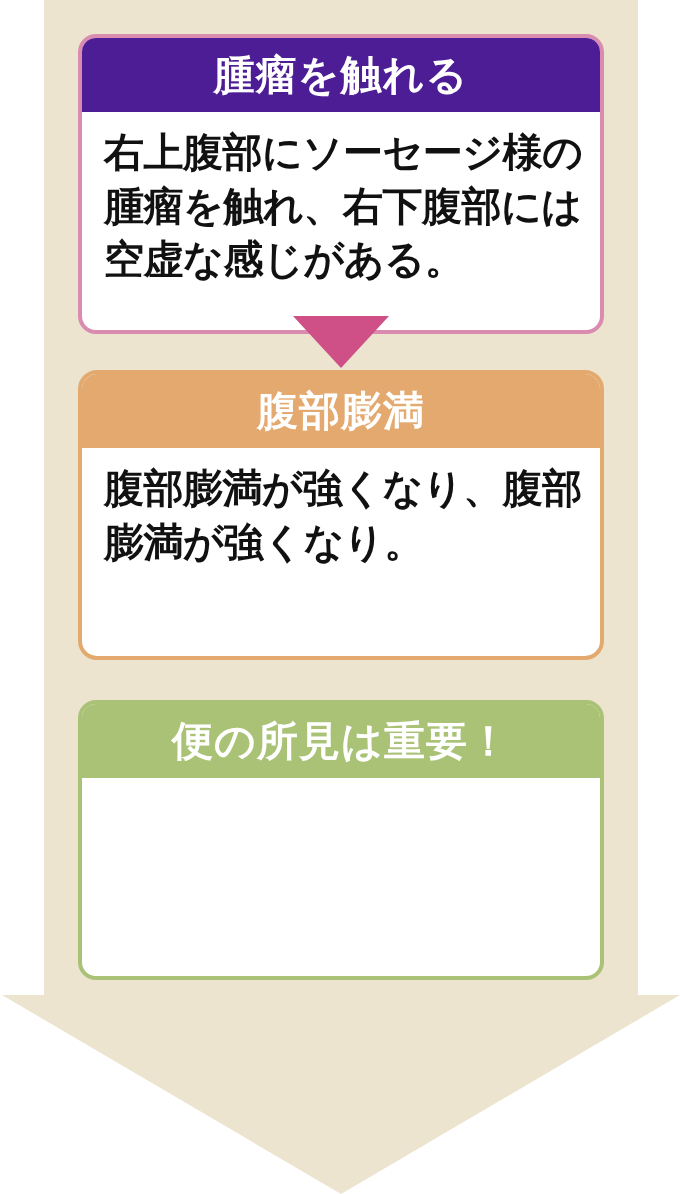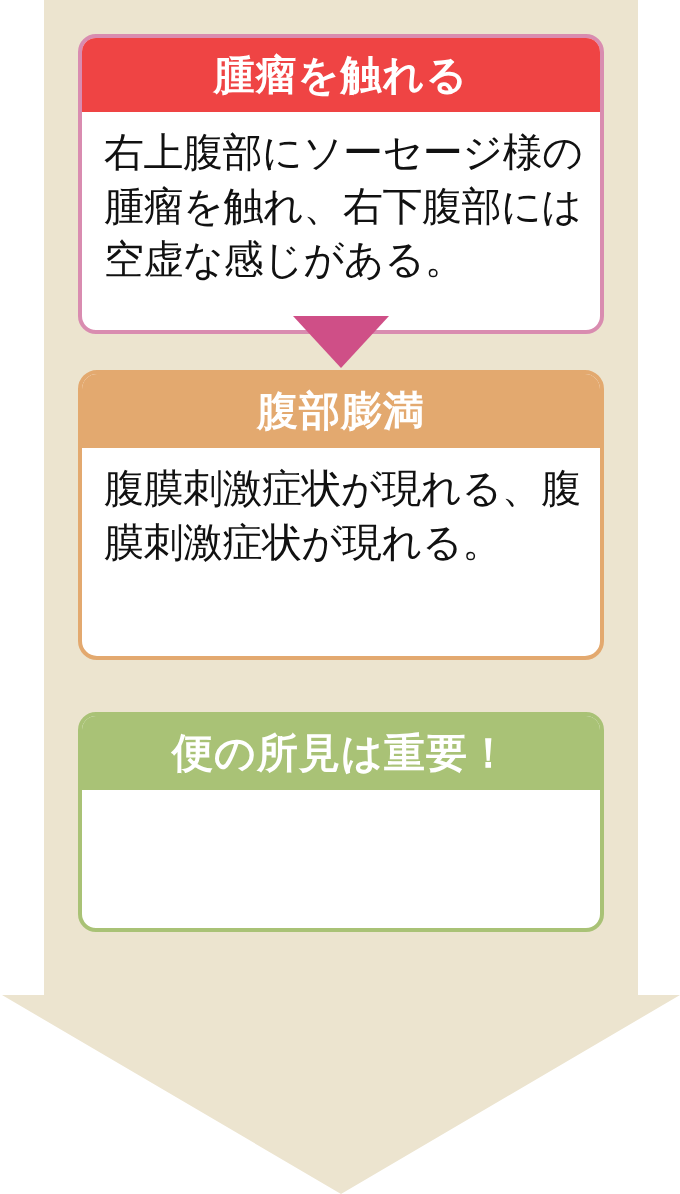--- a/index.html
+++ b/index.html
@@ -56,45 +56,45 @@
     letter-spacing: 1px;
     white-space: nowrap;
   }
 
   .card-body {
     padding: 14px 12px 10px 22px;
     font-size: 40px;
     line-height: 1.34;
     color: #111111;
     letter-spacing: -0.5px;
+    font-weight: bold;
   }
 
   
   #card-tumor {
     top: 34px;
     height: 300px;
     border-color: #d98cb0;
   }
-  #card-tumor .card-header { background: #ef4444; }
+  #card-tumor .card-header { background: #4c1d95; }
 
   
   #card-distension {
     top: 370px;
     height: 290px;
     border-color: #e3a96f;
     border-radius: 19px;
   }
   #card-distension .card-header { background: #e3a96f; }
 
   
   #card-stool {
     top: 700px;
-    height: 220px;
+    height: 280px;
     border-color: #a9c276;
-    margin-top: 12px;
   }
   #card-stool .card-header { background: #a9c276; }
 
   
   #connector-triangle {
     position: absolute;
     left: 293px;
     top: 316px;
     width: 0;
     height: 0;
@@ -115,20 +115,20 @@
 
   <div class="card" id="card-tumor">
     <div class="card-header">腫瘤を触れる</div>
     <div class="card-body">右上腹部にソーセージ様の腫瘤を触れ、右下腹部には空虚な感じがある。</div>
   </div>
 
   <div id="connector-triangle"></div>
 
   <div class="card" id="card-distension">
     <div class="card-header">腹部膨満</div>
-    <div class="card-body">腹膜刺激症状が現れる、腹膜刺激症状が現れる。</div>
+    <div class="card-body">腹部膨満が強くなり、腹部膨満が強くなり。</div>
   </div>
 
   <div class="card" id="card-stool">
     <div class="card-header">便の所見は重要！</div>
   </div>
 
 </div>
 
 </body></html>

